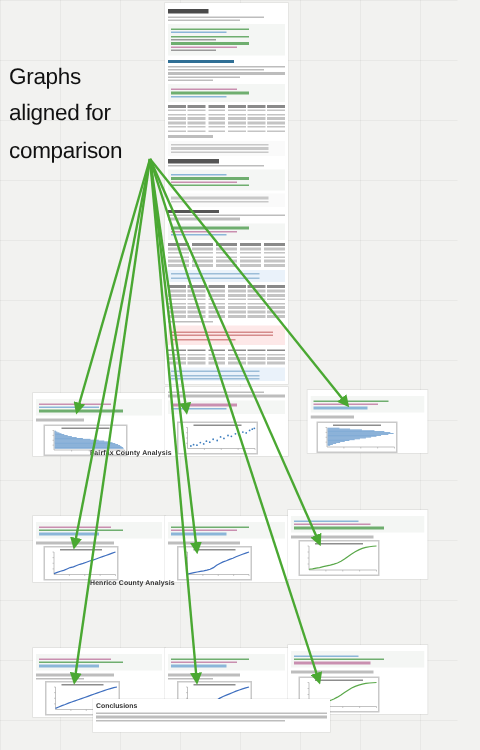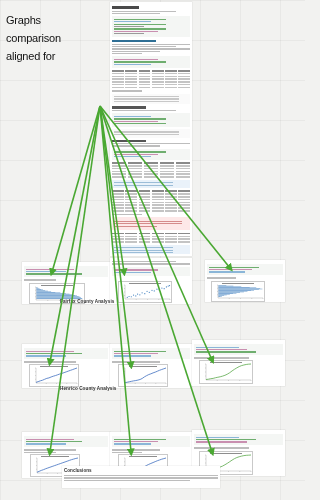--- a/index.html
+++ b/index.html
@@ -12,22 +12,22 @@
   
   #slide{
     position:absolute;inset:0;
     background:
       repeating-linear-gradient(to right, rgba(0,0,0,.045) 0 1px, transparent 1px 40px),
       repeating-linear-gradient(to bottom, rgba(0,0,0,.045) 0 1px, transparent 1px 40px),
       #f2f2f0;
   }
   
   #annotation{
-    position:absolute;left:6px;top:12px;width:100px;
-    font-size:11px;line-height:1.62;color:#111;
+    position:absolute;left:6px;top:40px;width:100px;
+    font-size:15px;line-height:1.62;color:#111;
     letter-spacing:-.2px;
   }
   #annotation .ln{display:block;white-space:nowrap;}
   #pagetag{
     position:absolute;right:14px;top:46px;
     font-size:23px;color:#111;letter-spacing:.5px;
   }
   
   .page{
     position:absolute;background:#ffffff;
@@ -88,22 +88,22 @@
   
   #arrows{position:absolute;inset:0;pointer-events:none;}
 </style>
 </head>
 <body>
 
 <div id="slide">
 
   <div id="annotation">
     <span class="ln">Graphs</span>
+    <span class="ln">aligned for</span>
     <span class="ln">comparison</span>
-    <span class="ln">aligned for</span>
   </div>
 
 
   <div class="page" id="doc-top">
     <div class="nb">
       <div class="h1"></div>
       <div class="tx m"></div>
       <div class="tx s"></div>
       <div class="code">
         <div class="cl"></div>

